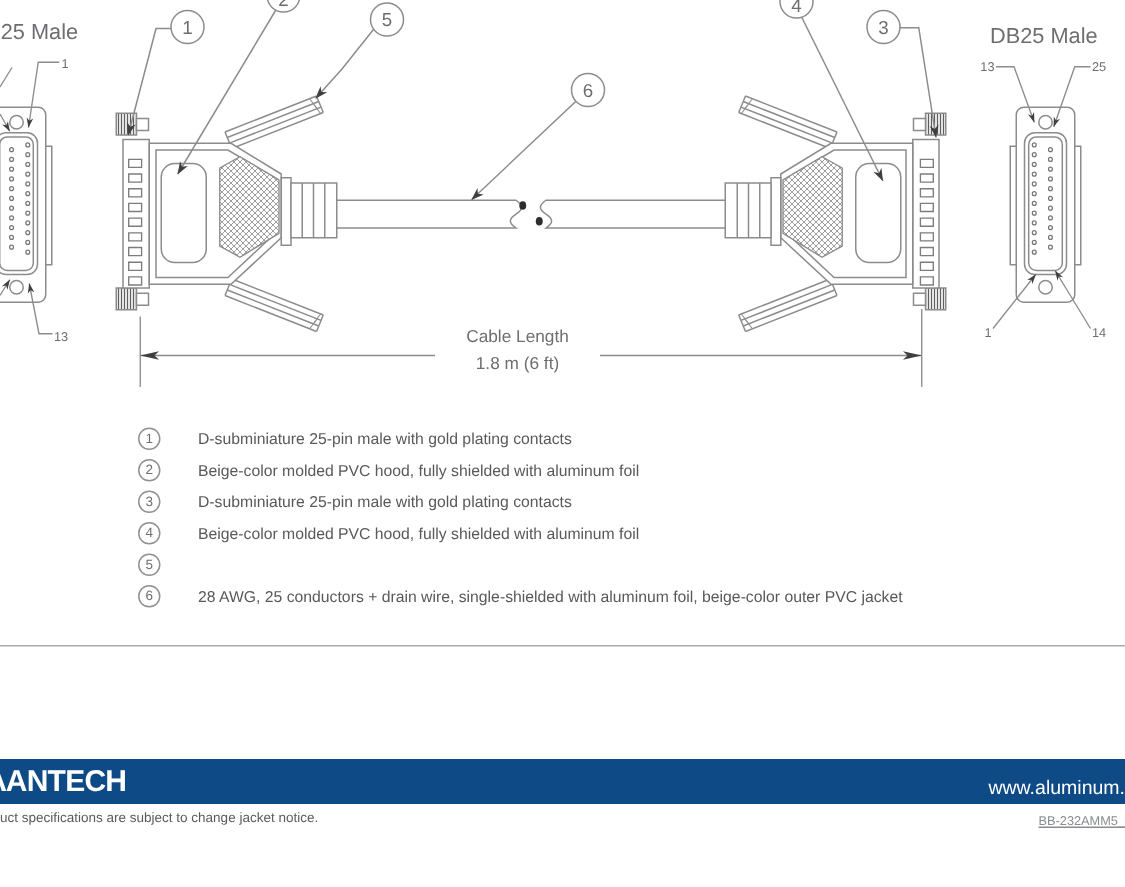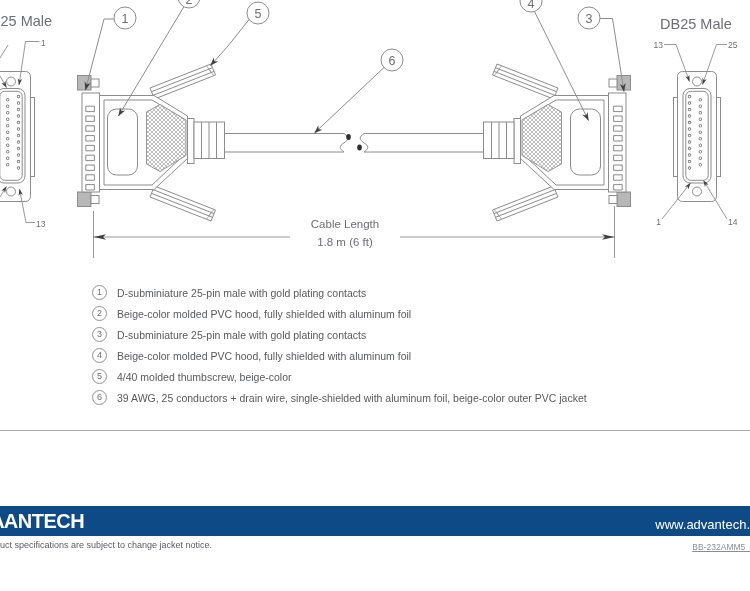--- a/index.html
+++ b/index.html
@@ -10,21 +10,21 @@
   }
   
   #diagram-svg{position:absolute;left:0;top:0;}
   
   .legend{position:absolute;left:92px;top:282px;}
   .legend-row{display:flex;align-items:center;height:21px;}
   .legend-num{
     flex:0 0 auto;width:13px;height:13px;border:1px solid #8f9194;border-radius:50%;
     font-size:9px;line-height:13px;text-align:center;color:#6d6e71;
   }
-  .legend-text{margin-left:10px;font-size:10.5px;color:#58595b;white-space:nowrap;}
+  .legend-text{margin-left:25px;font-size:10.5px;color:#58595b;white-space:nowrap;}
   
   .footer-rule{position:absolute;left:0;top:430px;width:750px;height:1px;background:#a8aaad;}
   .banner{position:absolute;left:0;top:506px;width:750px;height:30px;background:#0d4a86;}
   .logo{
     position:absolute;left:-9px;bottom:3px;color:#ffffff;font-weight:bold;
     font-size:20px;letter-spacing:-0.5px;white-space:nowrap;
   }
   .website{position:absolute;right:0px;bottom:4px;color:#ffffff;font-size:13px;white-space:nowrap;}
   .disclaimer{position:absolute;left:0px;top:540px;font-size:9px;color:#5a5b5e;white-space:nowrap;}
   .doc-code{position:absolute;right:0px;top:542px;font-size:8.5px;color:#8a8c8f;white-space:nowrap;text-decoration:underline;}
@@ -183,29 +183,28 @@
   <div class="legend-row">
     <span class="legend-num">3</span>
     <span class="legend-text">D-subminiature 25-pin male with gold plating contacts</span>
   </div>
   <div class="legend-row">
     <span class="legend-num">4</span>
     <span class="legend-text">Beige-color molded PVC hood, fully shielded with aluminum foil</span>
   </div>
   <div class="legend-row">
     <span class="legend-num">5</span>
-    <span class="legend-text">4/40 molded thumbscrew, beige-color</span>
   </div>
   <div class="legend-row">
     <span class="legend-num">6</span>
-    <span class="legend-text">39 AWG, 25 conductors + drain wire, single-shielded with aluminum foil, beige-color outer PVC jacket</span>
+    <span class="legend-text">28 AWG, 25 conductors + drain wire, single-shielded with aluminum foil, beige-color outer PVC jacket</span>
   </div>
 </div>
 
 <div class="footer-rule"></div>
 
 <div class="banner">
   <div class="logo">ΛANTECH</div>
-  <div class="website">www.advantech.</div>
+  <div class="website">www.aluminum.</div>
 </div>
 
 <div class="disclaimer">uct specifications are subject to change jacket notice.</div>
 <div class="doc-code">BB-232AMM5_</div>
 
 </body></html>

